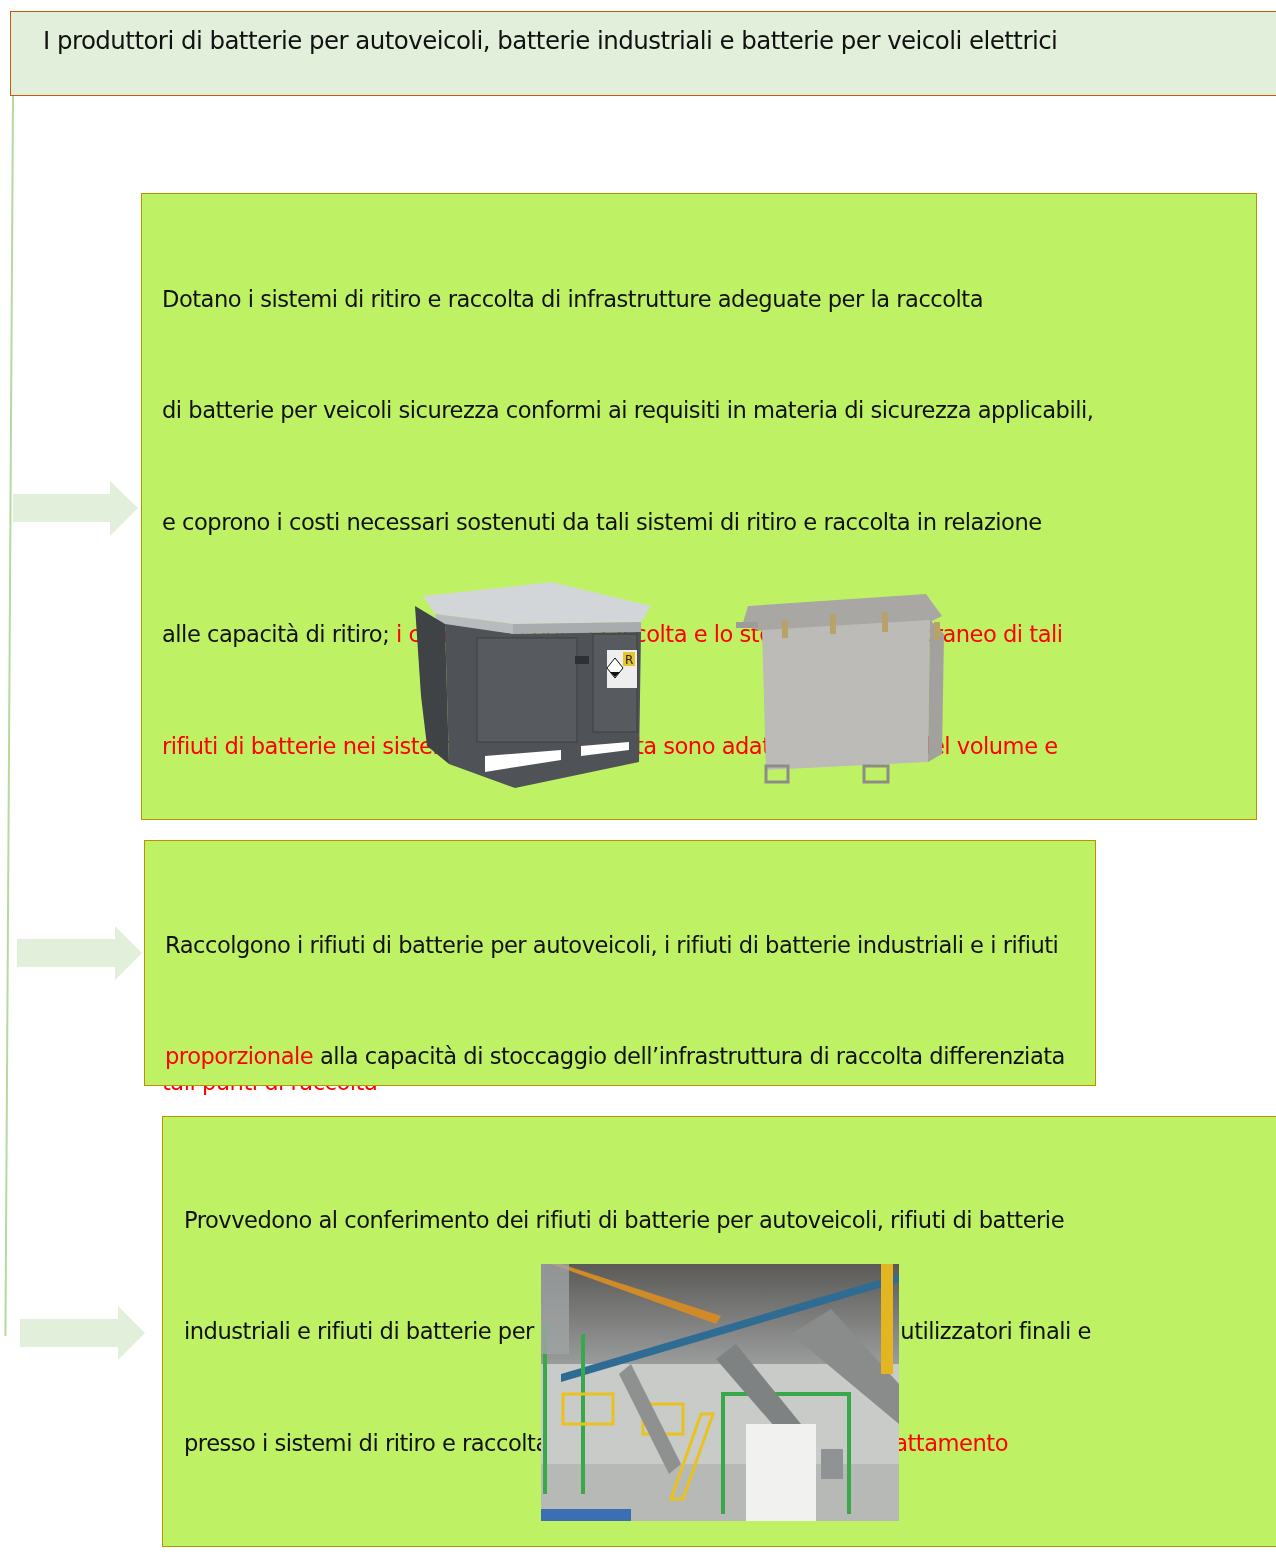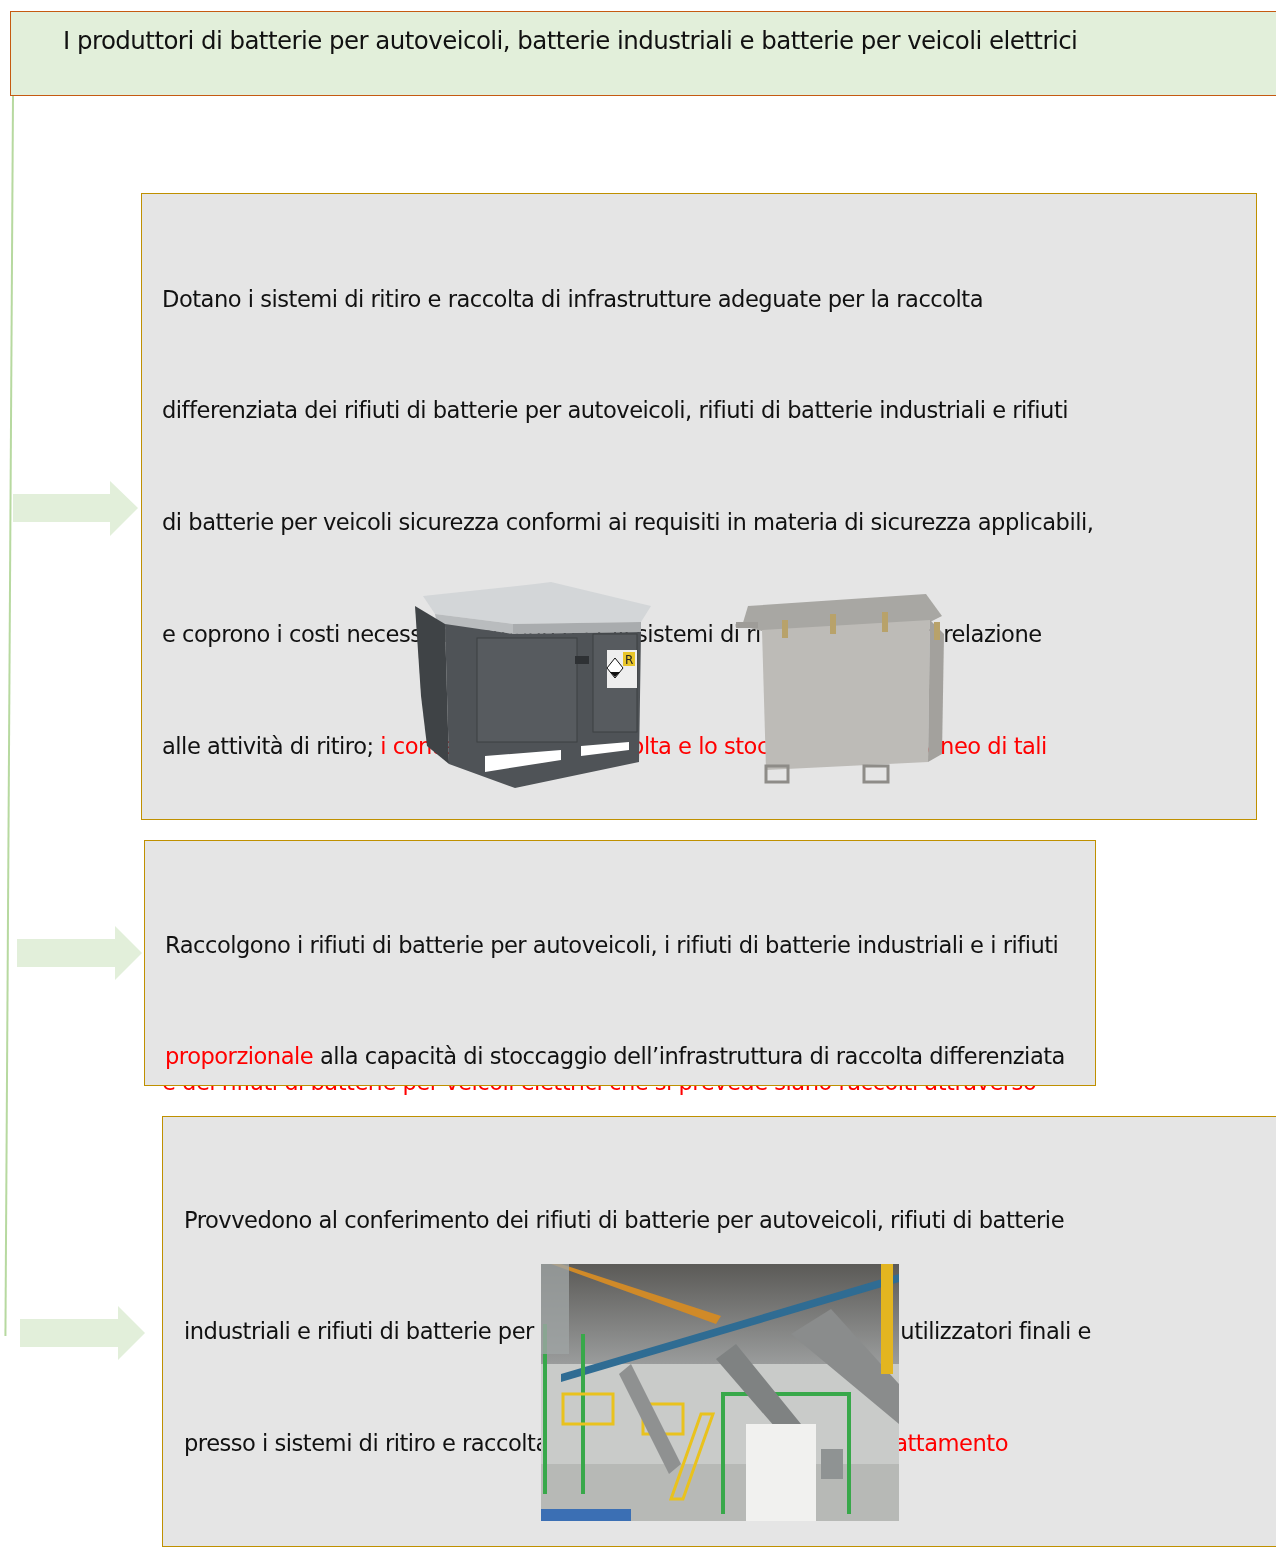--- a/index.html
+++ b/index.html
@@ -6,29 +6,28 @@
   body { width:1276px; height:1557px; position:relative; overflow:hidden;
          font-family:"DejaVu Sans", sans-serif; }
   .header {
     position:absolute; left:10px; top:11px; width:1266px; height:85px;
     box-sizing:border-box; background:#E2EFDA;
     border-top:1px solid #C55A11; border-bottom:1px solid #C55A11; border-left:1px solid #C55A11;
   }
   .header-title {
     position:absolute; left:32px; top:14px; font-size:24.5px; color:#111; white-space:nowrap;
     letter-spacing:-0.55px;
-    margin-left:20px;
   }
   .connector {
     position:absolute; left:12px; top:96px; width:2px; height:1240px;
     background:#B7D9A0; transform-origin:top left; transform:skewX(-0.35deg);
   }
   .arrow { position:absolute; }
   .box {
-    position:absolute; box-sizing:border-box; border:1.5px solid #BF9000; background:#e5e5e5;padding-left:32px;
+    position:absolute; box-sizing:border-box; border:1.5px solid #BF9000; background:#bef264;padding-left:32px;
   }
   .box-text {
     position:absolute; font-size:22.6px; line-height:37.3px; color:#111; white-space:pre;
     letter-spacing:-0.5px;
   }
   .red { color:#FF0000; }
   .img { position:absolute; overflow:hidden; }
 </style>
 </head>
 <body>
@@ -45,24 +44,23 @@
 <svg class="arrow" style="left:17px;top:925px" width="126" height="56">
   <polygon points="0,14 98,14 98,1 125,28 98,55 98,42 0,42" fill="#E2EFDA"></polygon>
 </svg>
 <svg class="arrow" style="left:20px;top:1305px" width="126" height="56">
   <polygon points="0,14 98,14 98,1 125,28 98,55 98,42 0,42" fill="#E2EFDA"></polygon>
 </svg>
 
 <div class="box" style="left:141px;top:193px;width:1116px;height:627px">
   <div class="box-text" style="left:20px;top:12px">
     <div><span>Dotano i sistemi di ritiro e raccolta di infrastrutture adeguate per la raccolta</span></div>
-    <div><span>differenziata dei rifiuti di batterie per autoveicoli, rifiuti di batterie industriali e rifiuti</span></div>
     <div><span>di batterie per veicoli sicurezza conformi ai requisiti in materia di sicurezza applicabili,</span></div>
     <div><span>e coprono i costi necessari sostenuti da tali sistemi di ritiro e raccolta in relazione</span></div>
-    <div><span>alle attività di ritiro; </span><span class="red">i contenitori per la raccolta e lo stoccaggio temporaneo di tali</span></div>
+    <div><span>alle capacità di ritiro; </span><span class="red">i contenitori per la raccolta e lo stoccaggio temporaneo di tali</span></div>
     <div class="red"><span>rifiuti di batterie nei sistemi di ritiro e raccolta sono adatti in funzione del volume e</span></div>
     <div class="red"><span>della pericolosità dei rifiuti di batterie per autoveicoli, dei rifiuti di batterie industriali</span></div>
     <div class="red"><span>e dei rifiuti di batterie per veicoli elettrici che si prevede siano raccolti attraverso</span></div>
     <div class="red"><span>tali punti di raccolta</span></div>
   </div>
 
   <svg class="img" style="left:273px;top:382px" width="236" height="216" viewBox="0 0 236 216">
 
     <polygon points="8,20 120,8 136,6 236,30 226,46 98,48 20,38" fill="#D3D6D8"></polygon>
     <polygon points="20,38 98,48 98,58 22,48" fill="#B9BCBE"></polygon>

